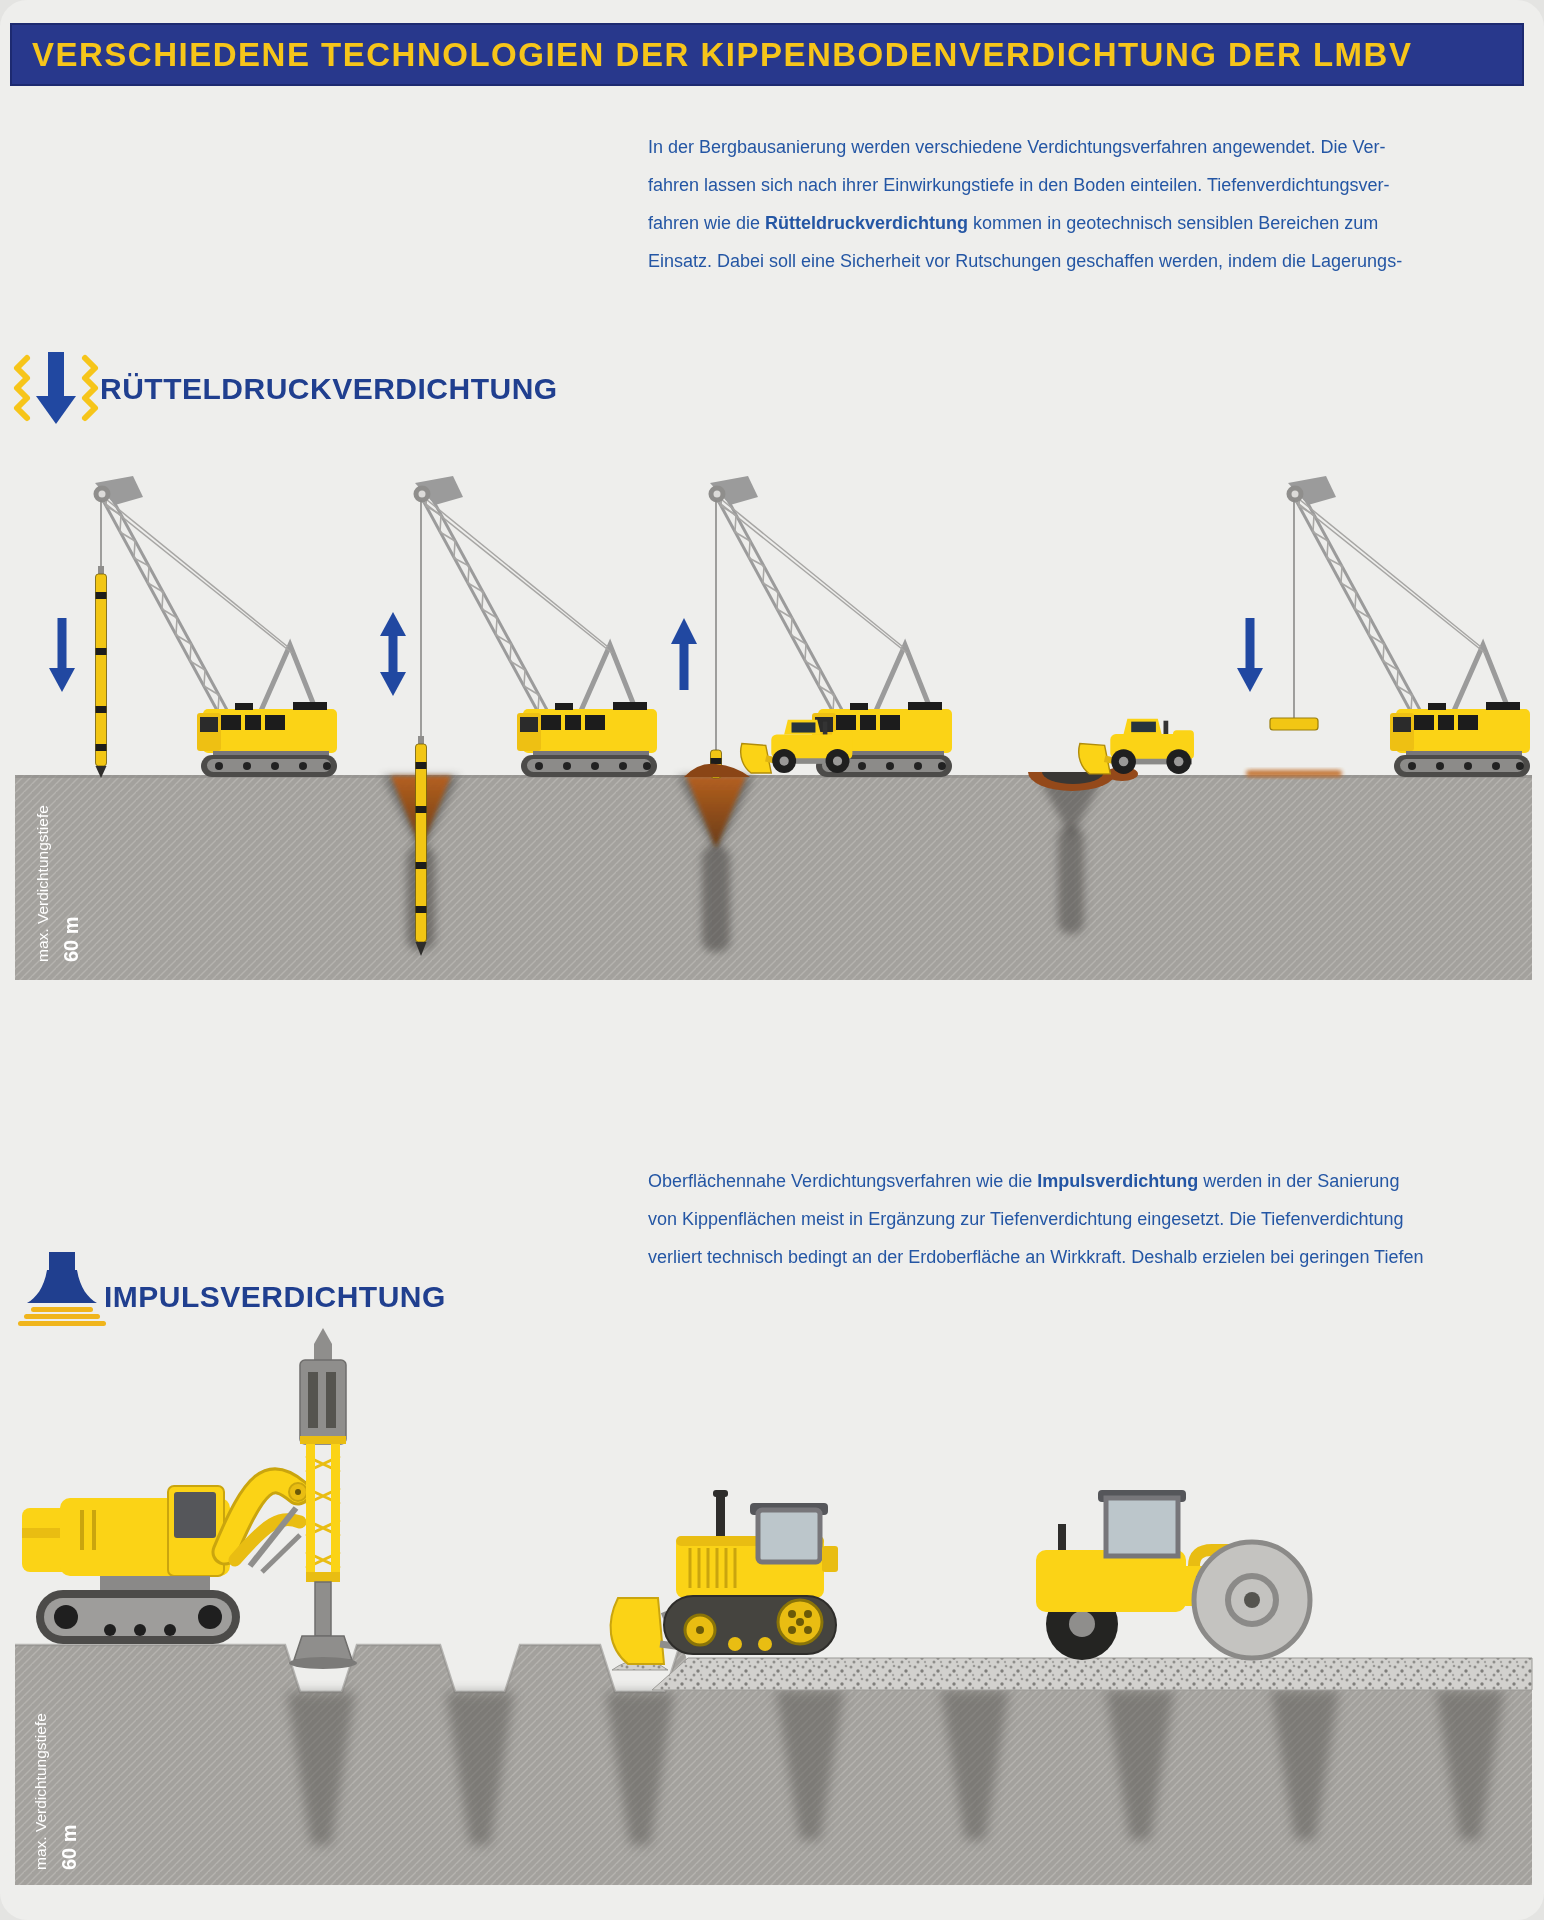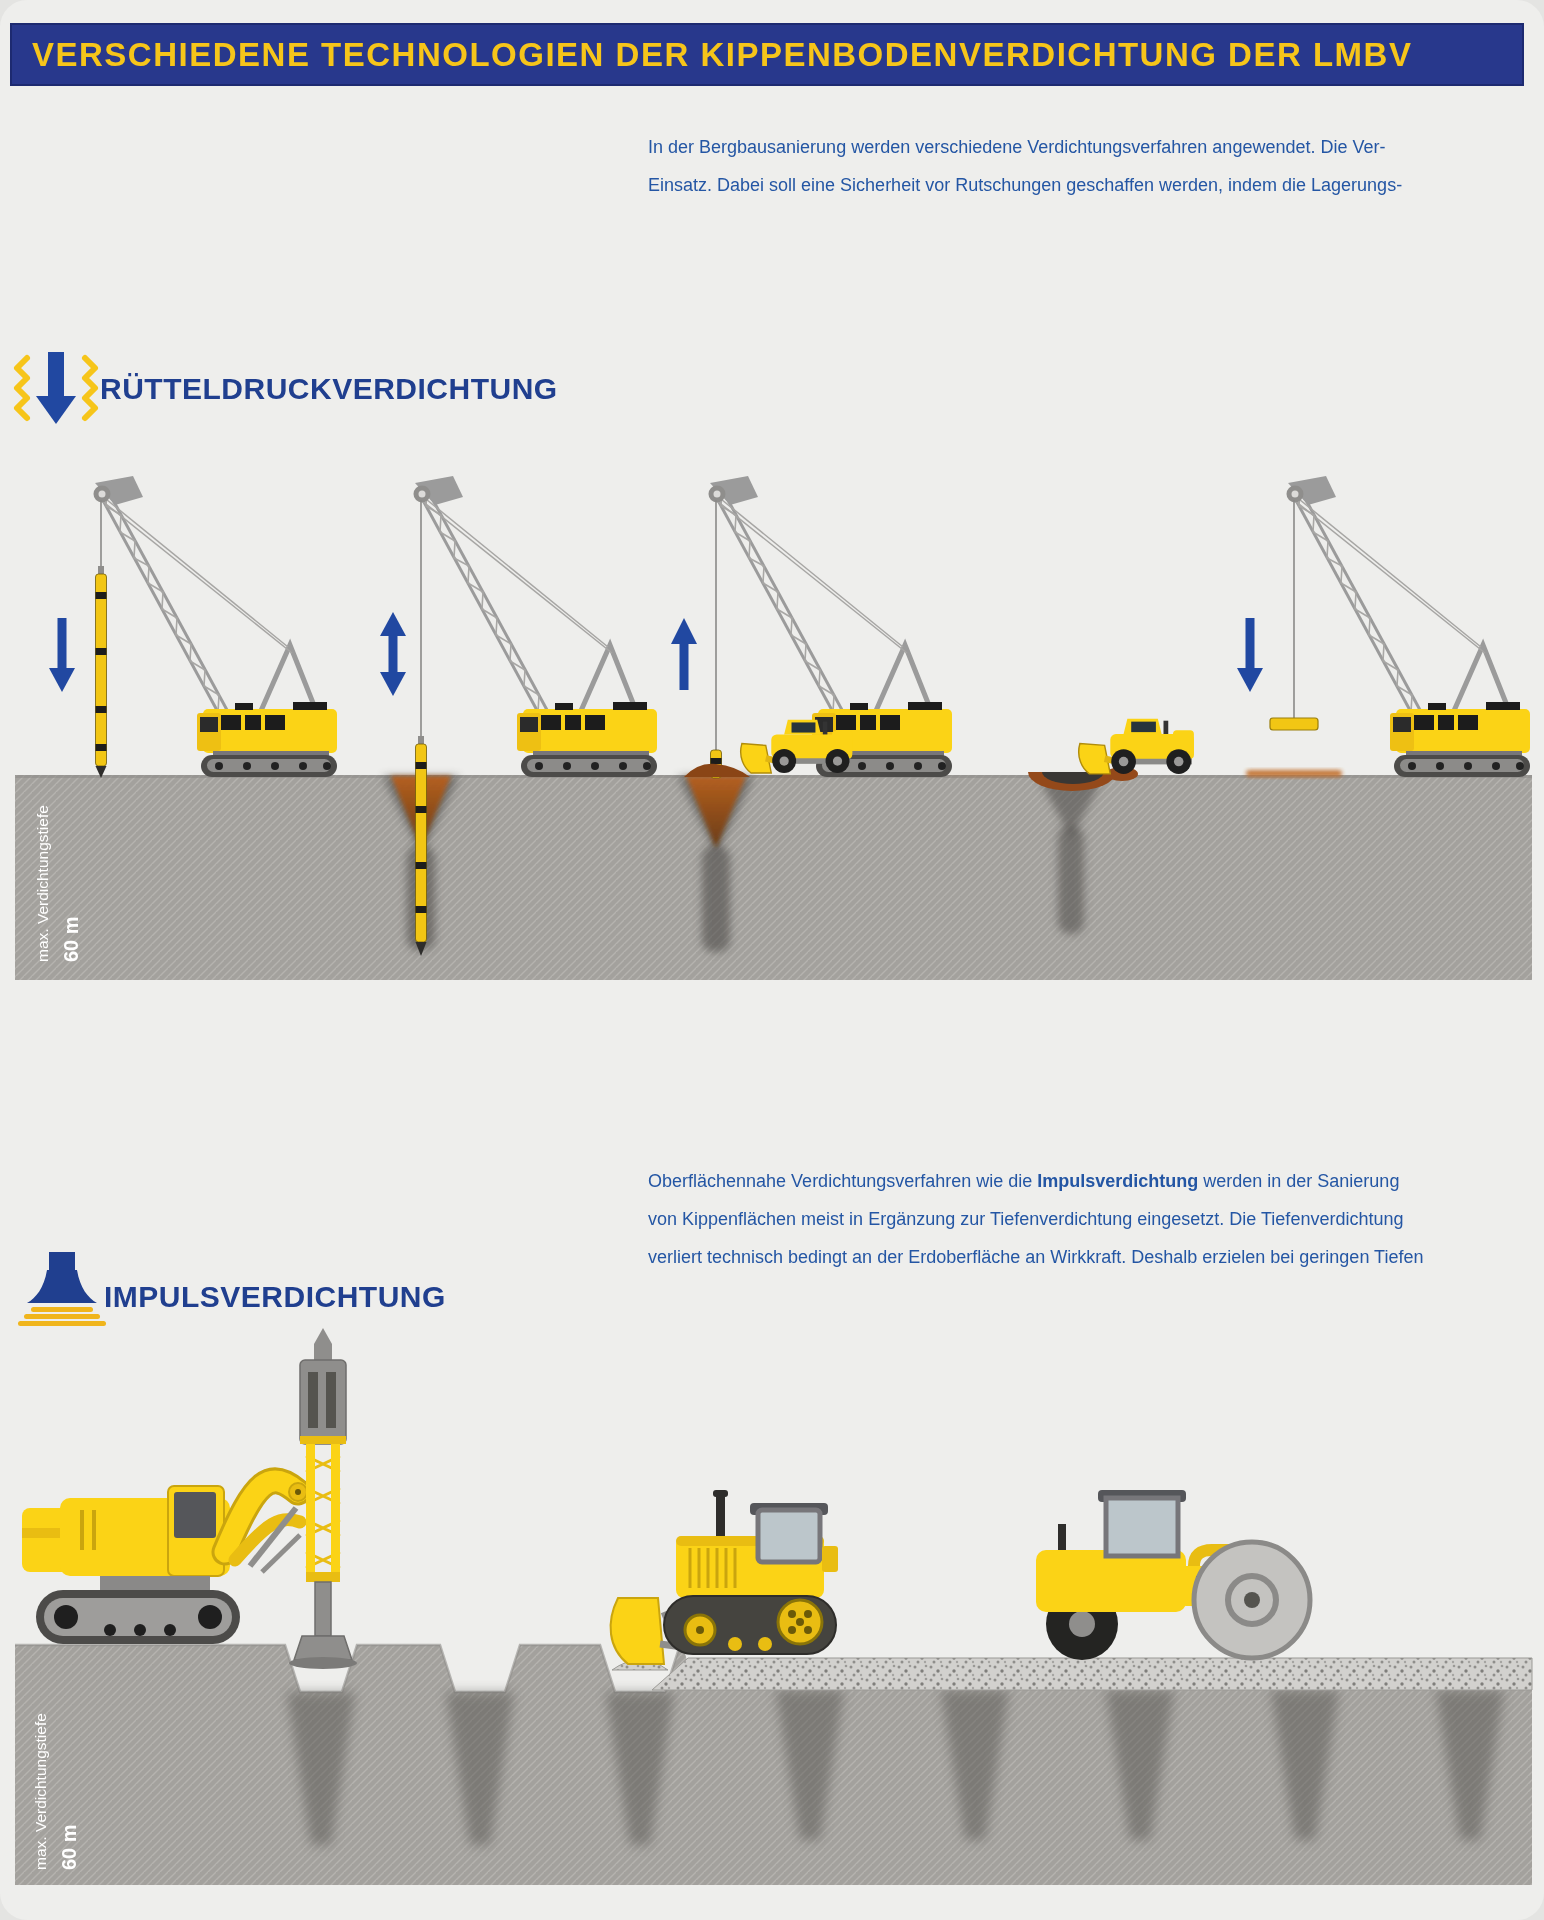--- a/index.html
+++ b/index.html
@@ -31,20 +31,22 @@
 <body>
 
 <div class="page">
 
   <header class="titlebar">
     <h1>VERSCHIEDENE TECHNOLOGIEN DER KIPPENBODENVERDICHTUNG DER LMBV</h1>
   </header>
 
   <div class="intro" id="intro1">
       <div class="tline"><span>In der Bergbausanierung werden verschiedene Verdichtungsverfahren angewendet. Die Ver-</span></div>
+      <div class="tline"><span>fahren lassen sich nach ihrer Einwirkungstiefe in den Boden einteilen. Tiefenverdichtungsver-</span></div>
+      <div class="tline"><span>fahren wie die </span><strong>Rütteldruckverdichtung</strong><span> kommen in geotechnisch sensiblen Bereichen zum</span></div>
       <div class="tline"><span>Einsatz. Dabei soll eine Sicherheit vor Rutschungen geschaffen werden, indem die Lagerungs-</span></div>
     </div>
 
   <div class="icon" id="icon1">
     <svg width="88" height="78" viewBox="0 0 88 78">
       <polyline points="15,8 5,18 15,28 5,38 15,48 5,58 15,68" fill="none" stroke="#f6c51a" stroke-width="6" stroke-linecap="round" stroke-linejoin="round"></polyline>
       <polyline points="73,8 83,18 73,28 83,38 73,48 83,58 73,68" fill="none" stroke="#f6c51a" stroke-width="6" stroke-linecap="round" stroke-linejoin="round"></polyline>
       <rect x="36" y="2" width="16" height="46" fill="#2148a1"></rect>
       <polygon points="24,46 64,46 44,74" fill="#2148a1"></polygon>
     </svg>

